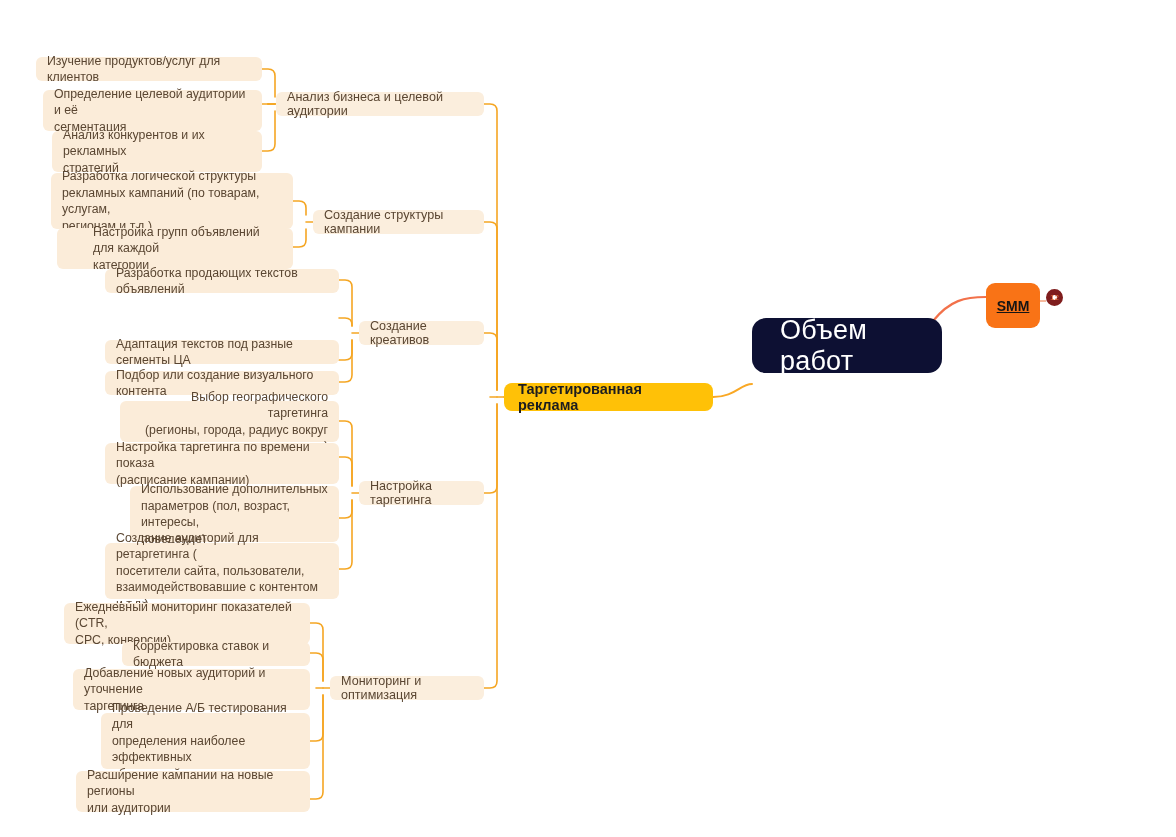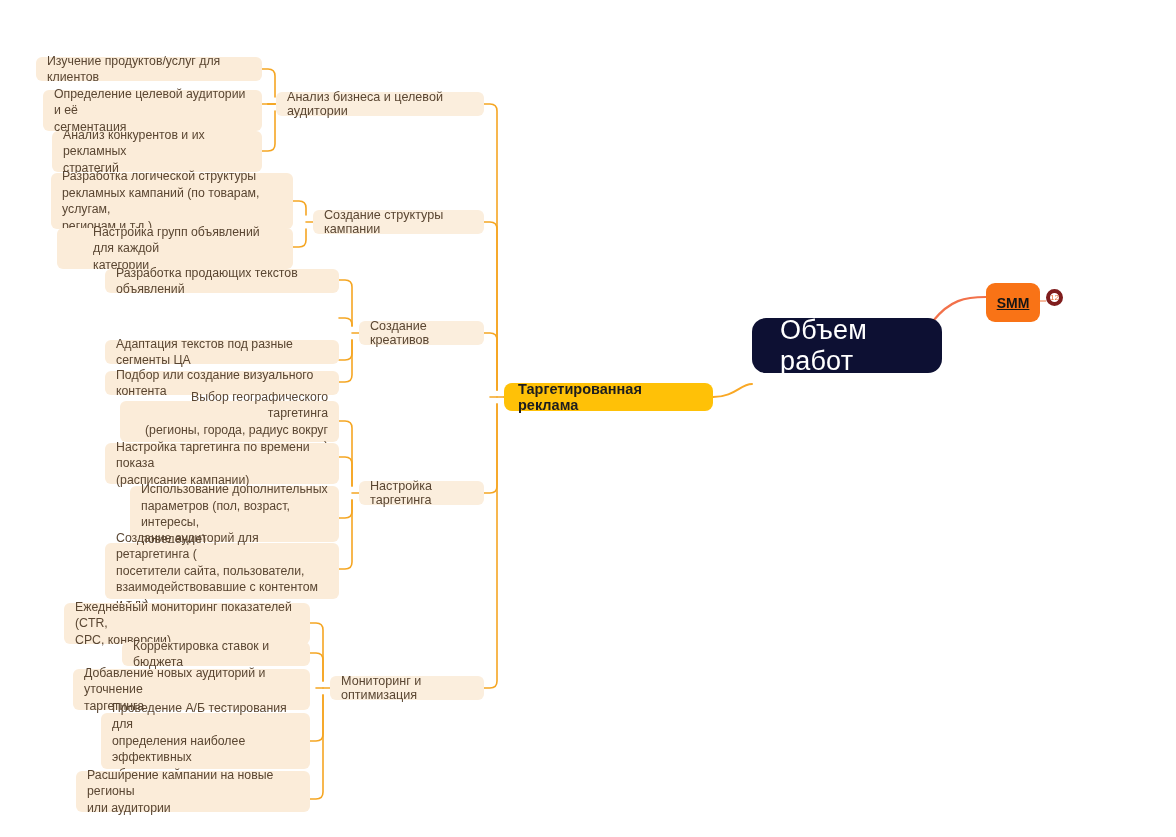--- a/index.html
+++ b/index.html
@@ -76,21 +76,21 @@
     line-height: 16.5px;
     padding: 7px 11px;
     border-radius: 6px;
     align-items: center;
     justify-content: flex-start;
   }
   .badge {
     position: absolute;
     width: 17px; height: 17px;
     border-radius: 50%;
-    border: 4px solid #7f1d1d;
+    border: 6px solid #7f1d1d;
     background: #ffffff;
     color: #e8703a;
     font-size: 8px;
     display: flex;
     align-items: center;
     justify-content: center;
     font-family: "Liberation Sans", sans-serif;
   }
 </style>
 </head>
@@ -151,21 +151,21 @@
 
     <g fill="none" stroke="#f08a5d" stroke-width="1.2">
       <path d="M1040 301 L 1046 301"></path>
     </g>
   </svg>
 
   <div class="node root" style="left:752px; top:318px; width:190px; height:55px;padding-left:28px;">
     <span>Объем работ</span>
   </div>
 
-  <div class="node smm" style="left:986px; top:283px; width:54px; height:39px;text-decoration:underline;">
+  <div class="node smm" style="left:986px; top:283px; width:54px; height:45px;text-decoration:underline;">
     <span>SMM</span>
   </div>
   <div class="badge" style="left:1046px; top:289px;">
     <span>12</span>
   </div>
 
   <div class="node branch" style="left:504px; top:383px; width:209px; height:28px;">
     <span>Таргетированная реклама</span>
   </div>
 

